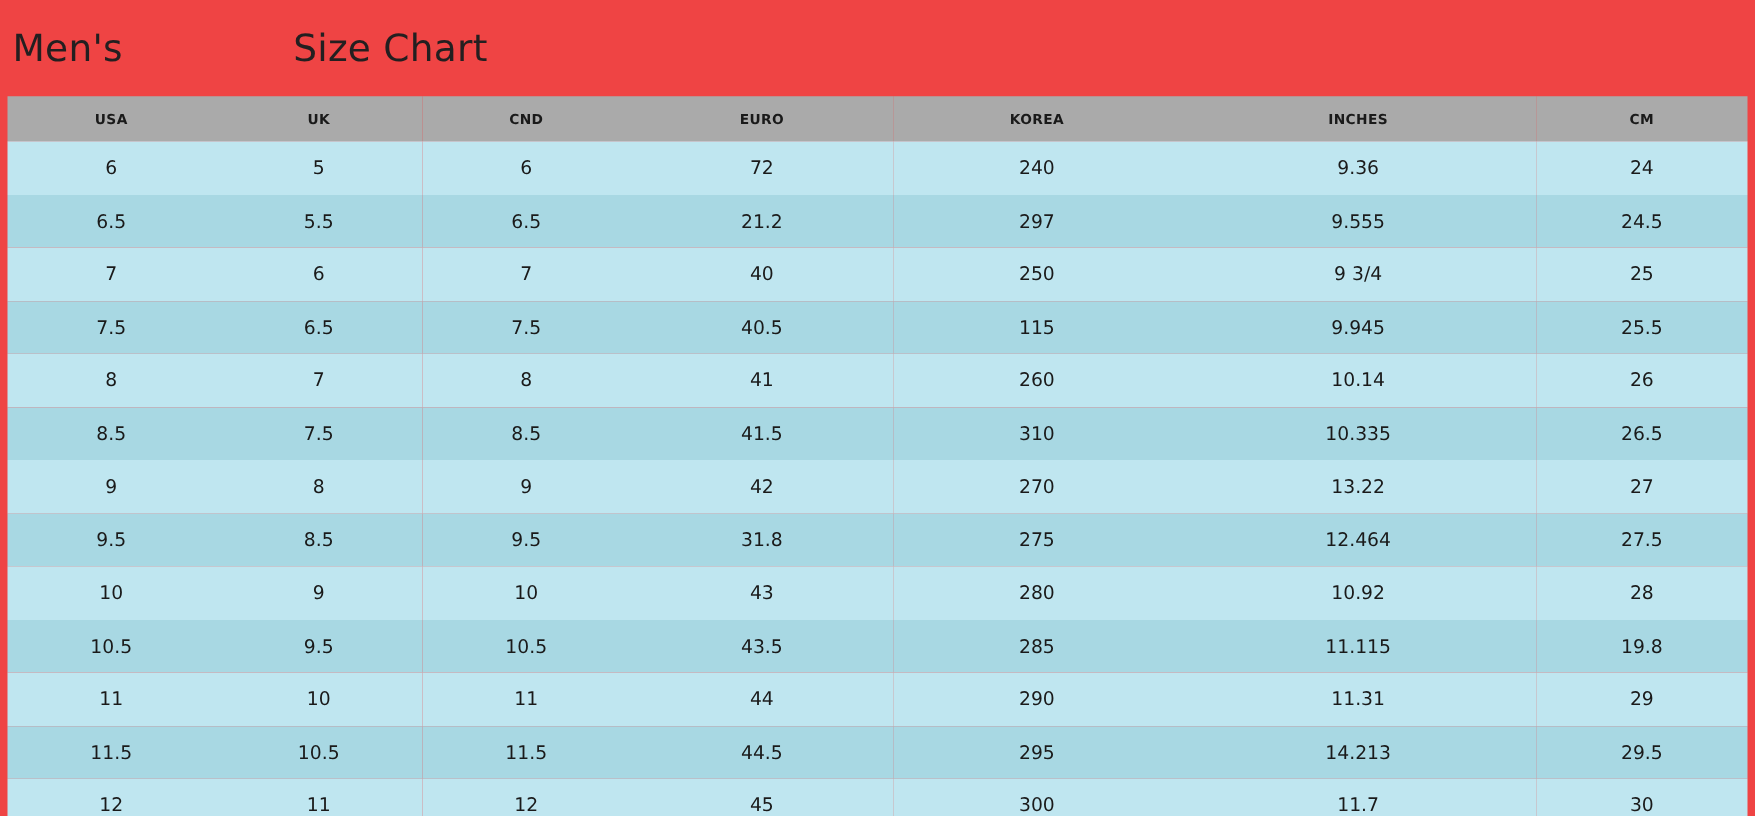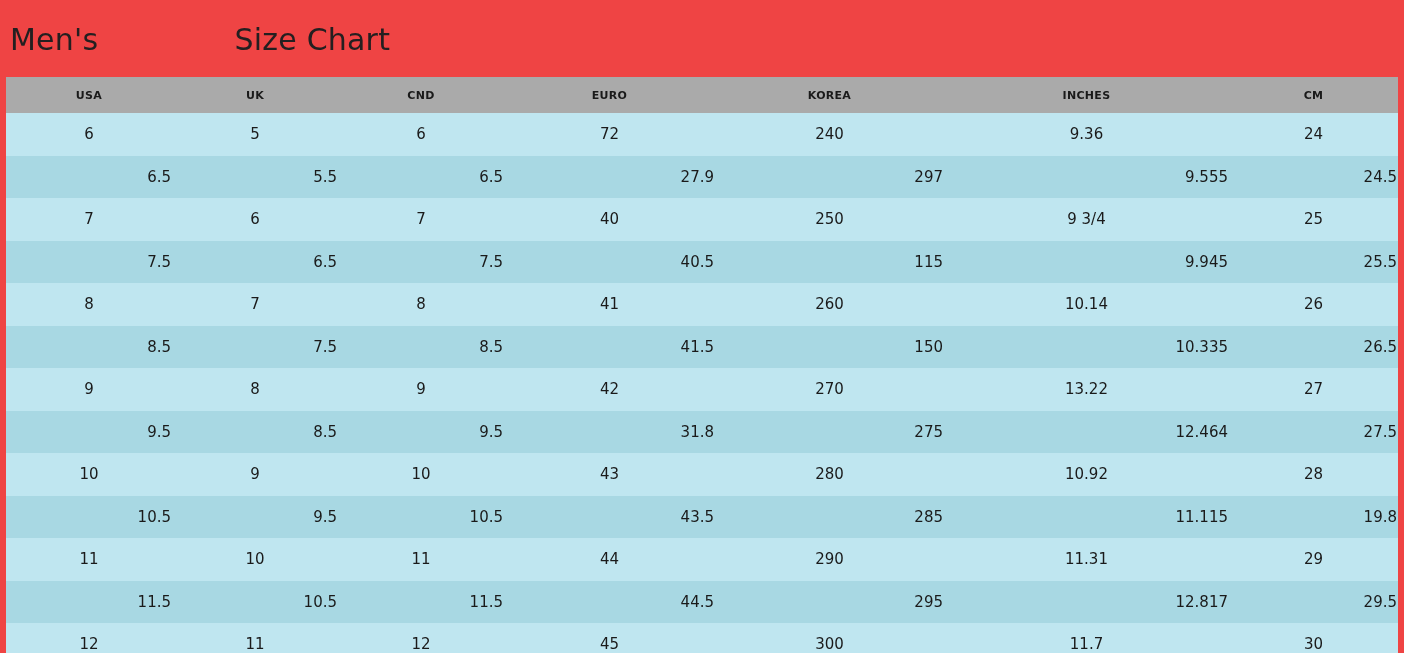--- a/index.html
+++ b/index.html
@@ -57,21 +57,20 @@
     text-align: center;
     height: 40.5px;
     color: #1a1a1a;
     border: none;
   }
   table.size-chart tbody tr.odd td {
     background: #bfe6f0;
   }
   table.size-chart tbody tr.even td {
     background: #a8d8e3;
-    text-align: right;
   }
   col.c-usa   { width: 166px; }
   col.c-uk    { width: 166px; }
   col.c-cnd   { width: 166px; }
   col.c-euro  { width: 211px; }
   col.c-korea { width: 229px; }
   col.c-inch  { width: 285px; }
   col.c-cm    { width: 169px; }
 </style>
 </head>
@@ -110,21 +109,21 @@
           <td>6</td>
           <td>72</td>
           <td>240</td>
           <td>9.36</td>
           <td>24</td>
         </tr>
         <tr class="even">
           <td>6.5</td>
           <td>5.5</td>
           <td>6.5</td>
-          <td>27.9</td>
+          <td>21.2</td>
           <td>297</td>
           <td>9.555</td>
           <td>24.5</td>
         </tr>
         <tr class="odd">
           <td>7</td>
           <td>6</td>
           <td>7</td>
           <td>40</td>
           <td>250</td>
@@ -147,21 +146,21 @@
           <td>41</td>
           <td>260</td>
           <td>10.14</td>
           <td>26</td>
         </tr>
         <tr class="even">
           <td>8.5</td>
           <td>7.5</td>
           <td>8.5</td>
           <td>41.5</td>
-          <td>150</td>
+          <td>310</td>
           <td>10.335</td>
           <td>26.5</td>
         </tr>
         <tr class="odd">
           <td>9</td>
           <td>8</td>
           <td>9</td>
           <td>42</td>
           <td>270</td>
           <td>13.22</td>
@@ -202,21 +201,21 @@
           <td>290</td>
           <td>11.31</td>
           <td>29</td>
         </tr>
         <tr class="even">
           <td>11.5</td>
           <td>10.5</td>
           <td>11.5</td>
           <td>44.5</td>
           <td>295</td>
-          <td>12.817</td>
+          <td>14.213</td>
           <td>29.5</td>
         </tr>
         <tr class="odd">
           <td>12</td>
           <td>11</td>
           <td>12</td>
           <td>45</td>
           <td>300</td>
           <td>11.7</td>
           <td>30</td>

